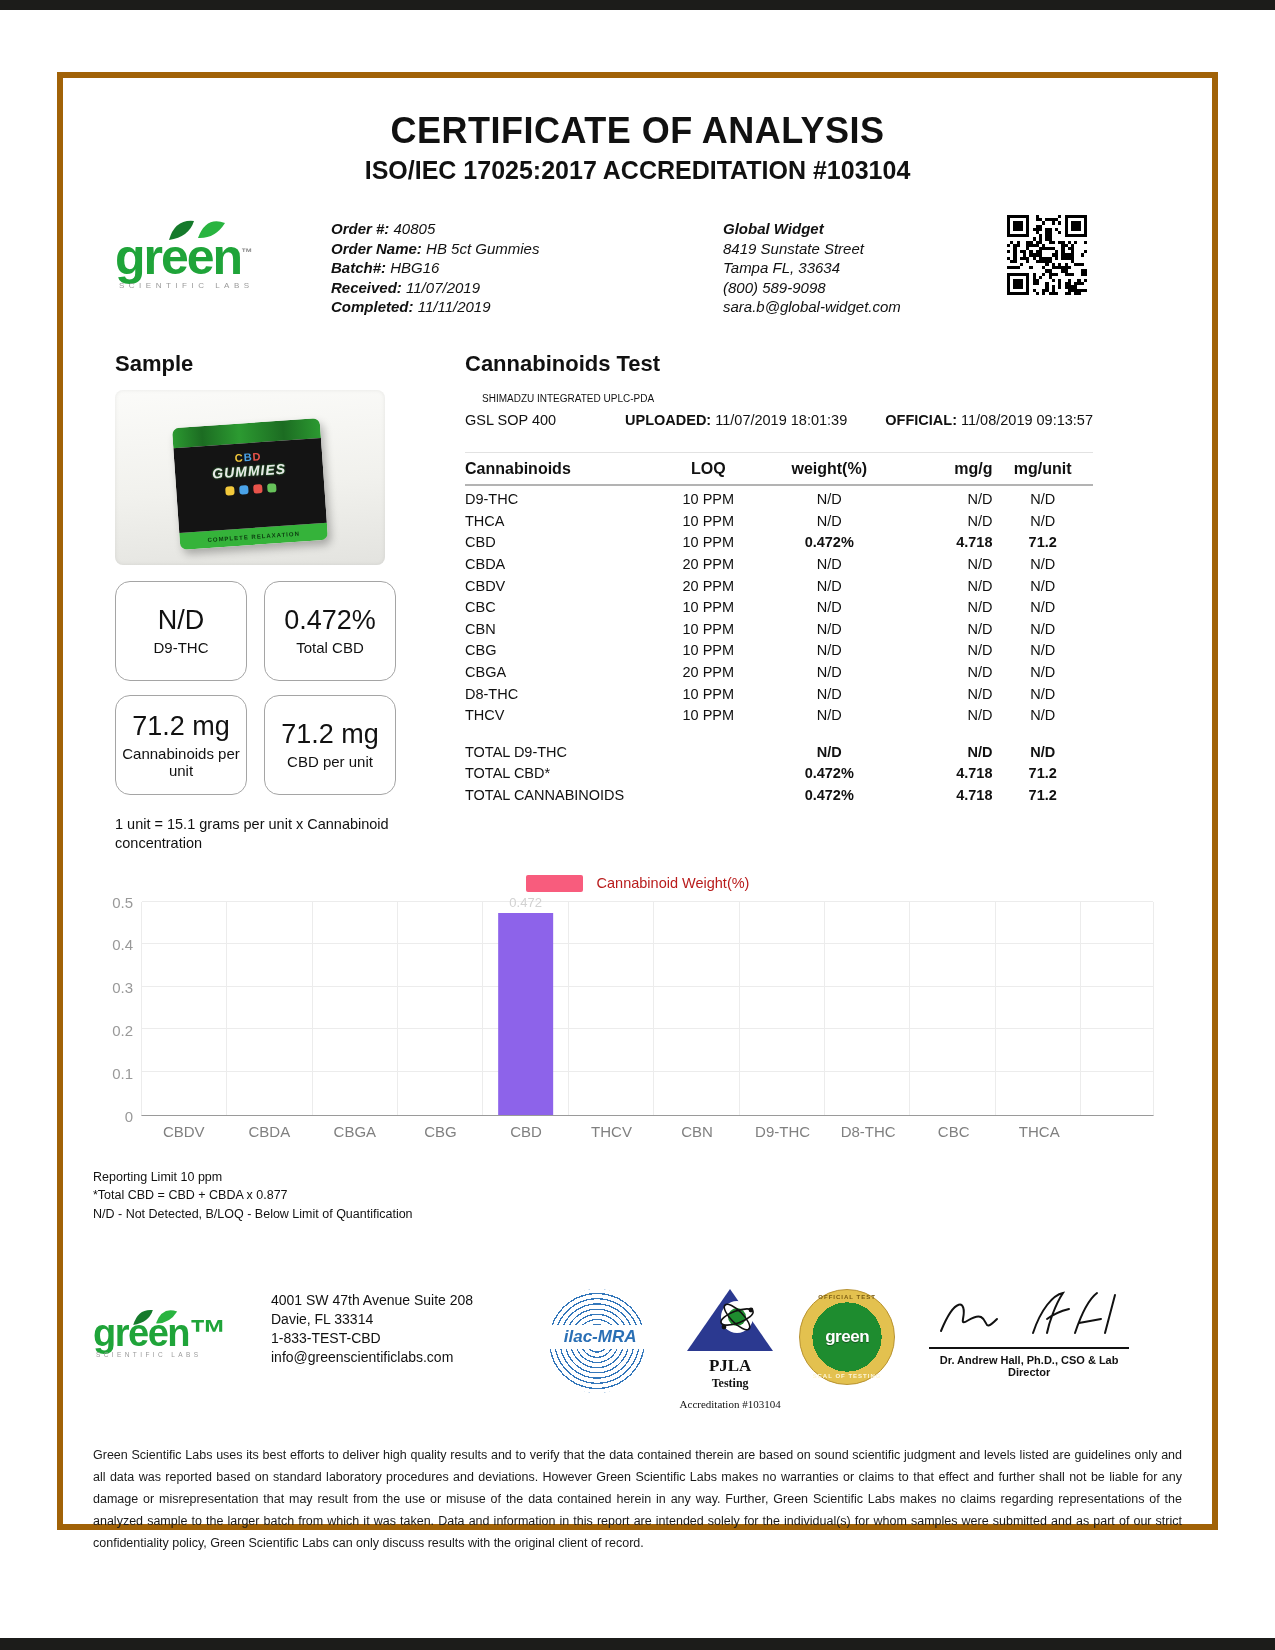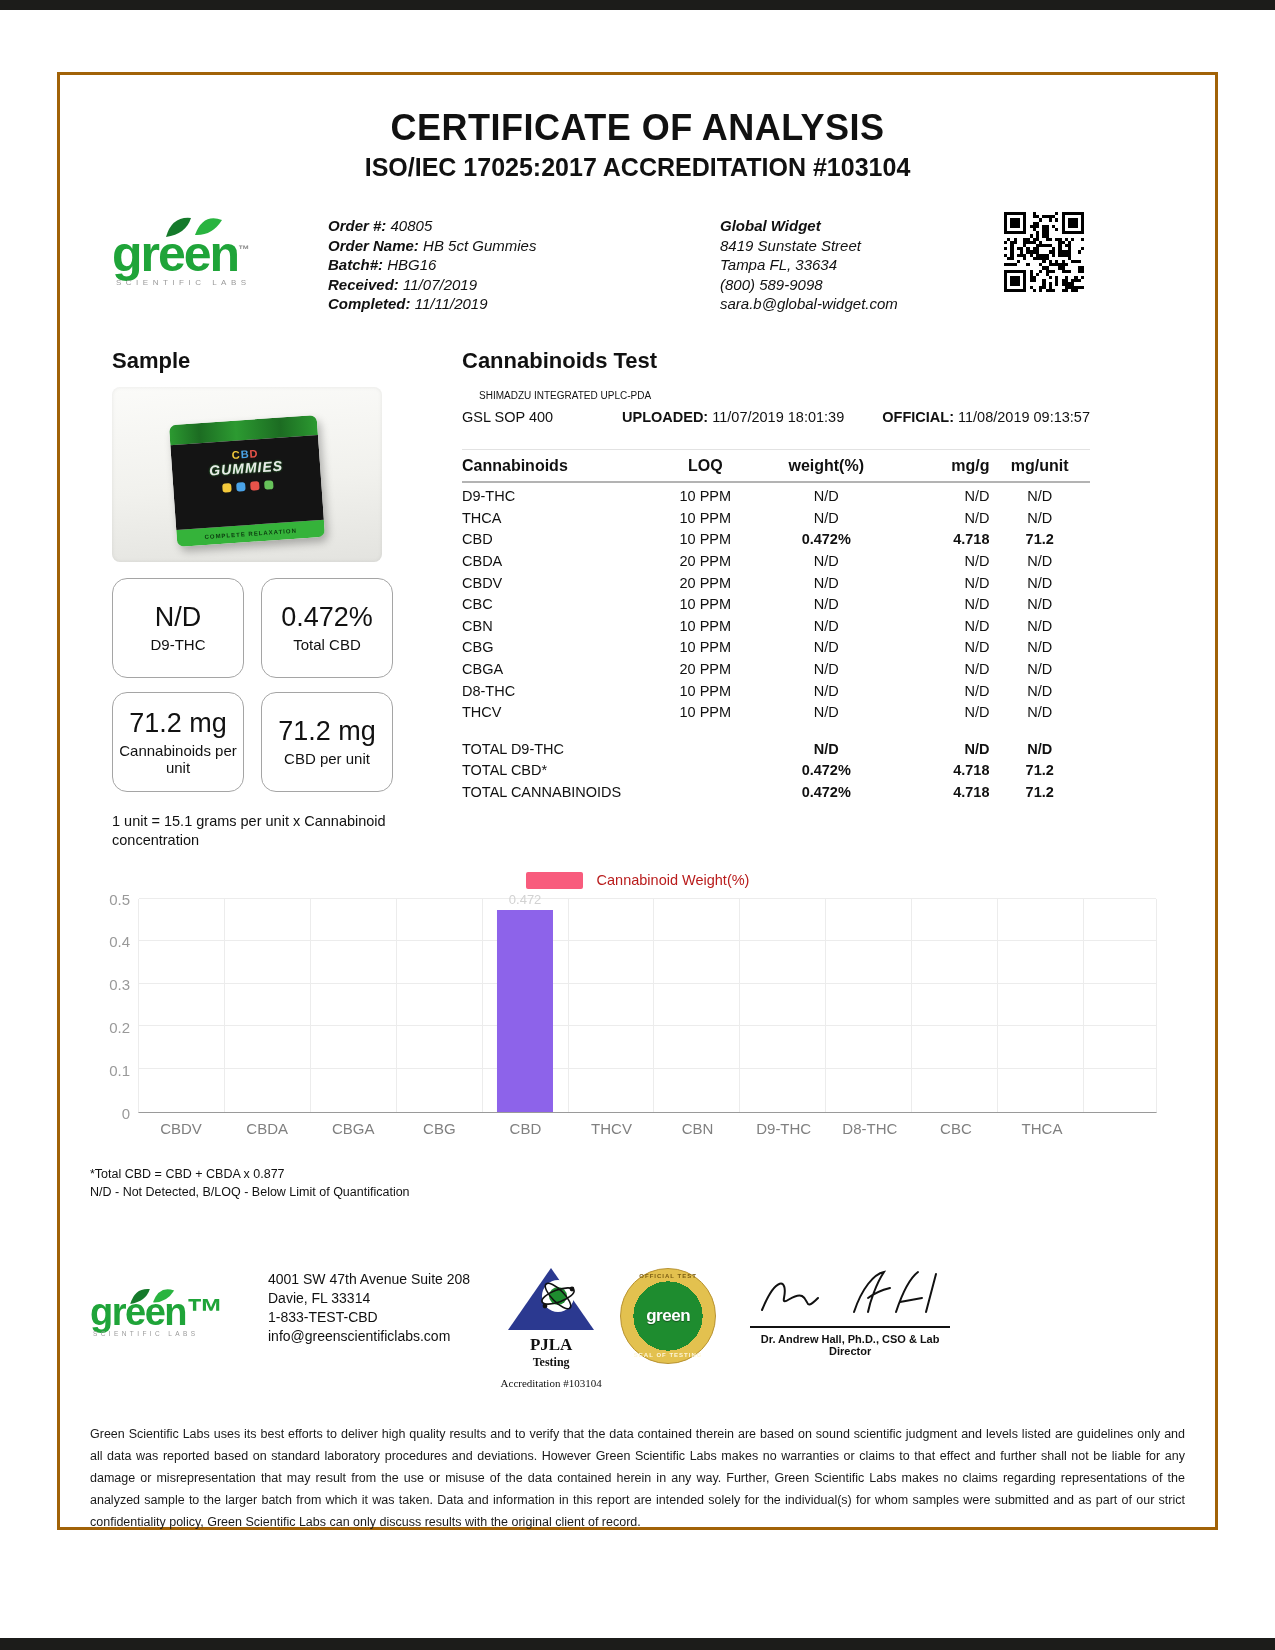--- a/index.html
+++ b/index.html
@@ -1,20 +1,20 @@
 <!DOCTYPE html>
 <html><head>
 <meta charset="utf-8">
 <style>
   * { margin:0; padding:0; box-sizing:border-box; }
   body { background:#fff; font-family:"Liberation Sans", sans-serif; color:#111; }
   .page { width:1275px; height:1650px; background:#fff; position:relative; overflow:hidden; }
   .strip { width:100%; height:10px; background:#1c1c1a; }
   .strip.bottom { position:absolute; bottom:0; left:0; height:12px; }
-  .doc { margin:62px 57px 0; height:1458px; border:3px solid #a16207; background:#fff; padding:24px 30px; position:relative; }
+  .doc { margin:62px 57px 0; height:1458px; border:6px solid #a16207; background:#fff; padding:24px 30px; position:relative; }
 
   
   .title-block { text-align:center; margin-top:8px; }
   .title { font-size:36px; font-weight:bold; letter-spacing:.5px; }
   .subtitle { font-size:25px; font-weight:bold; margin-top:4px; }
 
   
   .header-row { display:flex; margin:30px 0 0 22px; align-items:flex-start; }
   .logo { width:200px; position:relative; padding-top:14px; }
   .logo .leaves { position:absolute; top:0; left:46px; }
@@ -573,20 +573,21 @@
           <div class="x-label">THCV</div>
           <div class="x-label">CBN</div>
           <div class="x-label">D9-THC</div>
           <div class="x-label">D8-THC</div>
           <div class="x-label">CBC</div>
           <div class="x-label">THCA</div>
         </div>
     </div>
 
     <div class="footnotes">
+      <div>Reporting Limit 10 ppm</div>
       <div>*Total CBD = CBD + CBDA x 0.877</div>
       <div>N/D - Not Detected, B/LOQ - Below Limit of Quantification</div>
     </div>
 
     <div class="footer-row">
       <div class="footer-logo">
         <span class="leaves">
           <svg width="58" height="21" viewBox="0 0 74 26">
             <path d="M8 25 Q14 4 33 6 Q28 22 8 25 Z" fill="#157a2b"></path>
             <path d="M37 23 Q45 1 64 8 Q54 24 37 23 Z" fill="#29b440"></path>
@@ -596,20 +597,24 @@
         <div class="sub">SCIENTIFIC LABS</div>
       </div>
 
       <div class="lab-address">
         <div>4001 SW 47th Avenue Suite 208</div>
         <div>Davie, FL 33314</div>
         <div>1-833-TEST-CBD</div>
         <div>info@greenscientificlabs.com</div>
       </div>
 
+      <div class="ilac">
+        <div class="ilac-rings"></div>
+        <div class="ilac-band">ilac-MRA</div>
+      </div>
 
       <div class="pjla">
         <svg width="86" height="62" viewBox="0 0 86 62">
           <polygon points="43,0 86,62 0,62" fill="#2b3990"></polygon>
           <circle cx="50" cy="28" r="16" fill="#fff"></circle>
           <circle cx="50" cy="28" r="9" fill="#1e8c2f"></circle>
           <ellipse cx="50" cy="28" rx="17" ry="6" fill="none" stroke="#111" stroke-width="1.6" transform="rotate(-20 50 28)"></ellipse>
           <ellipse cx="50" cy="28" rx="17" ry="6" fill="none" stroke="#111" stroke-width="1.6" transform="rotate(45 50 28)"></ellipse>
           <circle cx="64" cy="21" r="2.4" fill="#111"></circle>
           <circle cx="37" cy="38" r="2.4" fill="#111"></circle>

